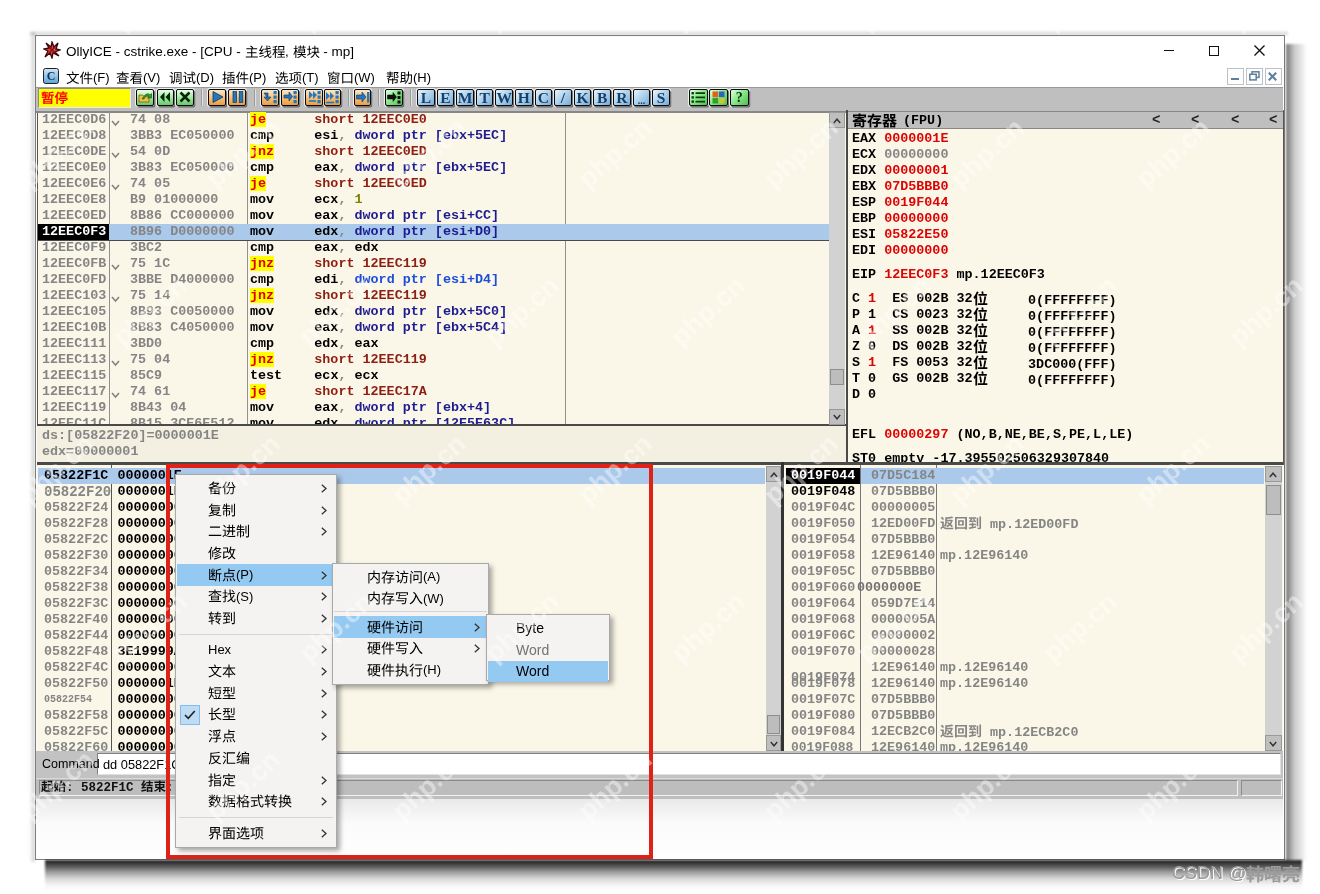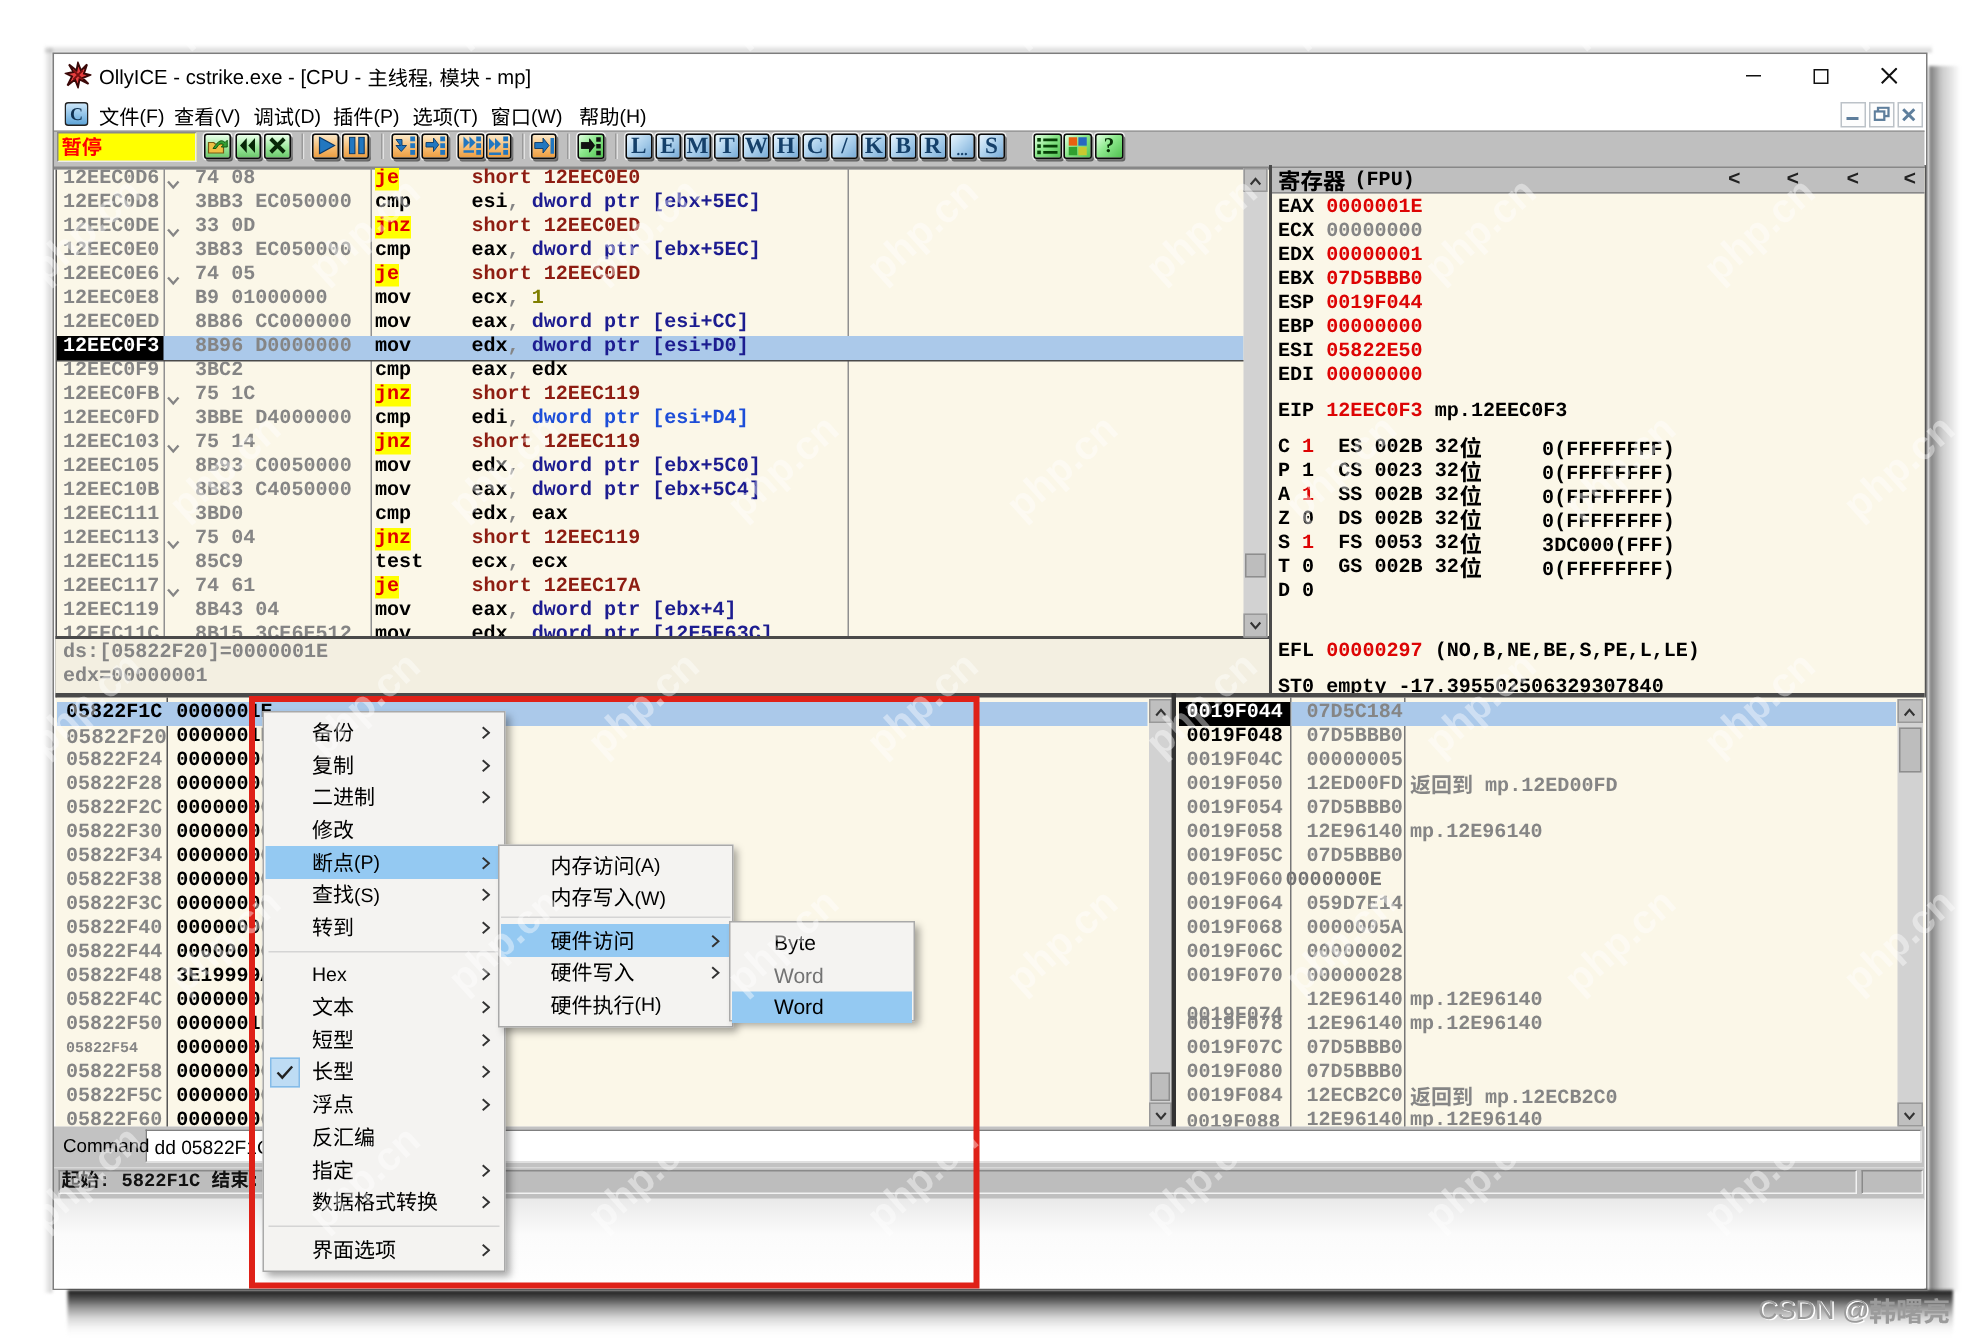--- a/index.html
+++ b/index.html
@@ -307,21 +307,21 @@
     </svg>
     <div style="position:absolute;left:130px;top:112px;font-family:'Liberation Mono',monospace;font-weight:bold;font-size:13.4px;line-height:16px;white-space:pre;color:#858585;z-index:6">74 08</div>
     <div style="position:absolute;left:250px;top:112px;font-family:'Liberation Mono',monospace;font-weight:bold;font-size:13.4px;line-height:16px;white-space:pre;z-index:6"><span style="background:#ffff00;color:#e00000">je</span>&nbsp;&nbsp;&nbsp;&nbsp;&nbsp;&nbsp;<span style="color:#8e1d12">short 12EEC0E0</span></div>
     <div style="position:absolute;left:42px;top:128px;font-family:'Liberation Mono',monospace;font-weight:bold;font-size:13.4px;line-height:16px;white-space:pre;color:#858585;z-index:6">12EEC0D8</div>
     <div style="position:absolute;left:130px;top:128px;font-family:'Liberation Mono',monospace;font-weight:bold;font-size:13.4px;line-height:16px;white-space:pre;color:#858585;z-index:6">3BB3 EC050000</div>
     <div style="position:absolute;left:250px;top:128px;font-family:'Liberation Mono',monospace;font-weight:bold;font-size:13.4px;line-height:16px;white-space:pre;z-index:6"><span style="color:#000">cmp</span>&nbsp;&nbsp;&nbsp;&nbsp;&nbsp;<span style="color:#000">esi</span><span style="color:#858585">, </span><span style="color:#1c1c90">dword ptr [ebx+5EC]</span></div>
     <div style="position:absolute;left:42px;top:144px;font-family:'Liberation Mono',monospace;font-weight:bold;font-size:13.4px;line-height:16px;white-space:pre;color:#858585;z-index:6">12EEC0DE</div>
     <svg style="position:absolute;left:111px;top:151.5px;z-index:6" width="9" height="7" viewBox="0 0 9 7">
       <path d="M1 1 L4.5 5 L8 1" stroke="#858585" stroke-width="1.6" fill="none"></path>
     </svg>
-    <div style="position:absolute;left:130px;top:144px;font-family:'Liberation Mono',monospace;font-weight:bold;font-size:13.4px;line-height:16px;white-space:pre;color:#858585;z-index:6">33 0D</div>
+    <div style="position:absolute;left:130px;top:144px;font-family:'Liberation Mono',monospace;font-weight:bold;font-size:13.4px;line-height:16px;white-space:pre;color:#858585;z-index:6">54 0D</div>
     <div style="position:absolute;left:250px;top:144px;font-family:'Liberation Mono',monospace;font-weight:bold;font-size:13.4px;line-height:16px;white-space:pre;z-index:6"><span style="background:#ffff00;color:#e00000">jnz</span>&nbsp;&nbsp;&nbsp;&nbsp;&nbsp;<span style="color:#8e1d12">short 12EEC0ED</span></div>
     <div style="position:absolute;left:42px;top:160px;font-family:'Liberation Mono',monospace;font-weight:bold;font-size:13.4px;line-height:16px;white-space:pre;color:#858585;z-index:6">12EEC0E0</div>
     <div style="position:absolute;left:130px;top:160px;font-family:'Liberation Mono',monospace;font-weight:bold;font-size:13.4px;line-height:16px;white-space:pre;color:#858585;z-index:6">3B83 EC050000</div>
     <div style="position:absolute;left:250px;top:160px;font-family:'Liberation Mono',monospace;font-weight:bold;font-size:13.4px;line-height:16px;white-space:pre;z-index:6"><span style="color:#000">cmp</span>&nbsp;&nbsp;&nbsp;&nbsp;&nbsp;<span style="color:#000">eax</span><span style="color:#858585">, </span><span style="color:#1c1c90">dword ptr [ebx+5EC]</span></div>
     <div style="position:absolute;left:42px;top:176px;font-family:'Liberation Mono',monospace;font-weight:bold;font-size:13.4px;line-height:16px;white-space:pre;color:#858585;z-index:6">12EEC0E6</div>
     <svg style="position:absolute;left:111px;top:183.5px;z-index:6" width="9" height="7" viewBox="0 0 9 7">
       <path d="M1 1 L4.5 5 L8 1" stroke="#858585" stroke-width="1.6" fill="none"></path>
     </svg>
     <div style="position:absolute;left:130px;top:176px;font-family:'Liberation Mono',monospace;font-weight:bold;font-size:13.4px;line-height:16px;white-space:pre;color:#858585;z-index:6">74 05</div>
     <div style="position:absolute;left:250px;top:176px;font-family:'Liberation Mono',monospace;font-weight:bold;font-size:13.4px;line-height:16px;white-space:pre;z-index:6"><span style="background:#ffff00;color:#e00000">je</span>&nbsp;&nbsp;&nbsp;&nbsp;&nbsp;&nbsp;<span style="color:#8e1d12">short 12EEC0ED</span></div>

